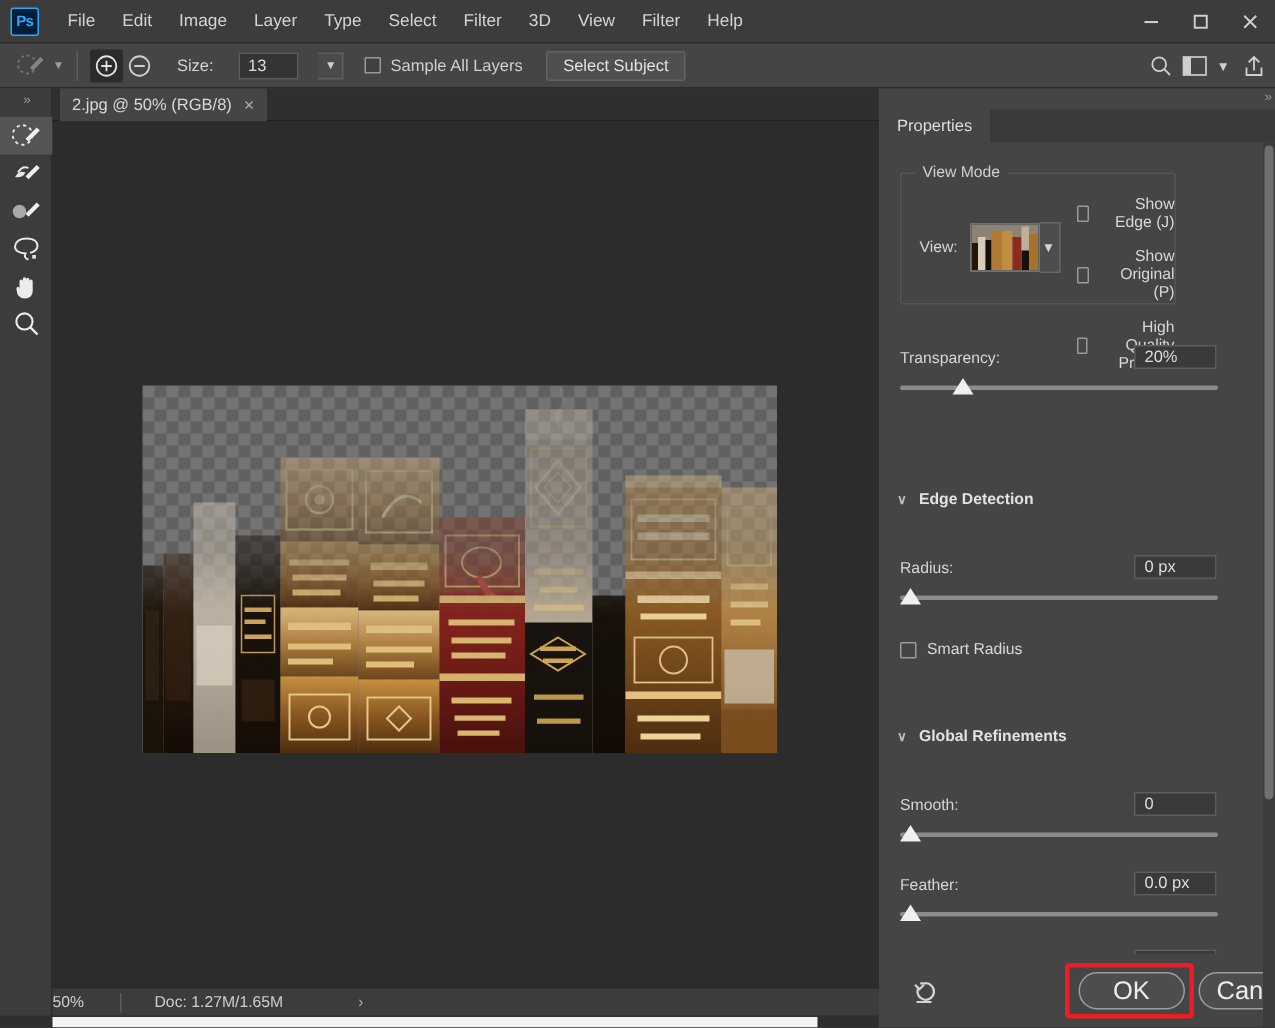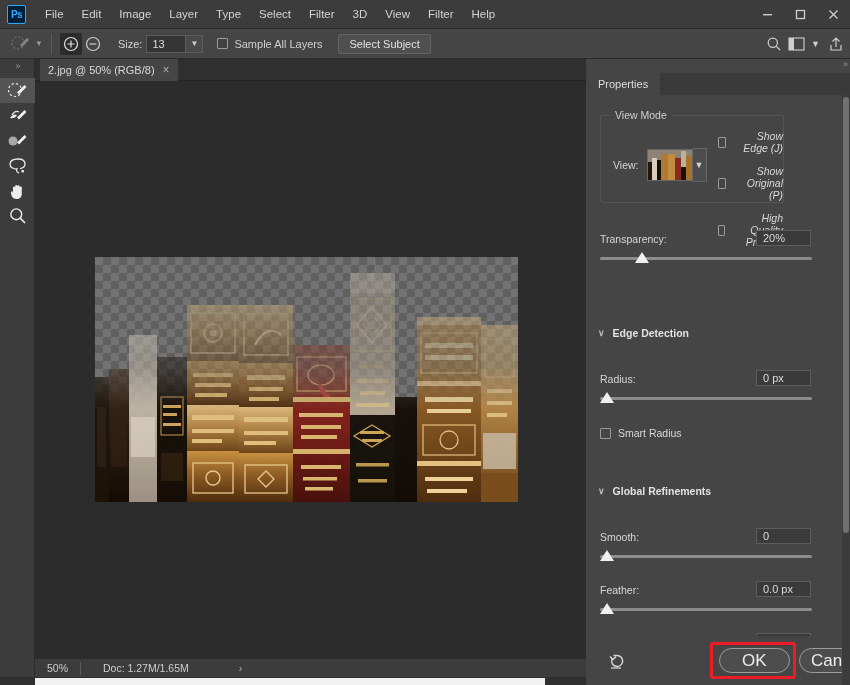--- a/index.html
+++ b/index.html
@@ -120,21 +120,21 @@
     position: absolute; left: 0; top: 0; width: 100%; height: 100%;
     background: linear-gradient(to bottom, rgba(44,44,44,0) 0%, rgba(44,44,44,0) 100%);
   }
 
   
   .statusbar {
     position: absolute; top: 658px; left: 35px; width: 551px; height: 19px;
     background: #3c3c3c; display: flex; align-items: center;
     border-top: 1px solid #2b2b2b; font-size: 10.5px; color: #cfcfcf;
   }
-  .st-zoom { width: 45px; text-align: center; }
+  .st-zoom { width: 45px; }
   .st-sep { width: 1px; height: 13px; background: #5a5a5a; }
   .st-doc { padding-left: 22px; }
   .st-arrow { margin-left: 50px; color: #b0b0b0; }
   .bottom-strip {
     position: absolute; left: 0; top: 677px; width: 850px; height: 8px;
     background: #2f2f2f;
   }
   .bottom-strip .white-bar {
     position: absolute; left: 35px; top: 1px; width: 510px; height: 7px;
     background: #f2f2f2;
@@ -278,21 +278,21 @@
         <path d="M8 4.5 V11.5 M4.5 8 H11.5" stroke="#e0e0e0" stroke-width="1.2"></path>
       </svg>
     </div>
     <div class="circbtn">
       <svg width="16" height="16" viewBox="0 0 16 16">
         <circle cx="8" cy="8" r="6.5" fill="none" stroke="#cfcfcf" stroke-width="1.2"></circle>
         <path d="M4.5 8 H11.5" stroke="#cfcfcf" stroke-width="1.2"></path>
       </svg>
     </div>
 
-    <div style="display:flex;align-items:center;margin-left:14px;">
+    <div style="display:flex;align-items:center;margin-left:14px;gap:13px;">
       <span class="opt-label">Size:</span>
       <div class="num-field">13</div>
       <div class="field-chev">
         <span style="color:#cfcfcf;font-size:8px;">▼</span>
       </div>
     </div>
 
     <div class="opt-check">
       <span class="cb"></span>
       <span>Sample All Layers</span>
@@ -556,21 +556,21 @@
               <rect x="33" y="1" width="5" height="31" fill="#bdb09a"></rect>
               <rect x="33" y="17" width="5" height="15" fill="#17110b"></rect>
               <rect x="38" y="6" width="8" height="26" fill="#a6722c"></rect>
             </svg>
           </div>
           <div class="thumb-chev">
             <span style="color:#d4d4d4;font-size:9px;">▼</span>
           </div>
         </div>
 
-        <div style="position:absolute; left:117px; top:14px;font-style:italic;">
+        <div style="position:absolute; left:117px; top:14px;">
           <div class="chk-row">
             <span class="chk-box"></span>
             <span>Show Edge (J)</span>
           </div>
           <div class="chk-row">
             <span class="chk-box"></span>
             <span>Show Original (P)</span>
           </div>
           <div class="chk-row">
             <span class="chk-box"></span>

